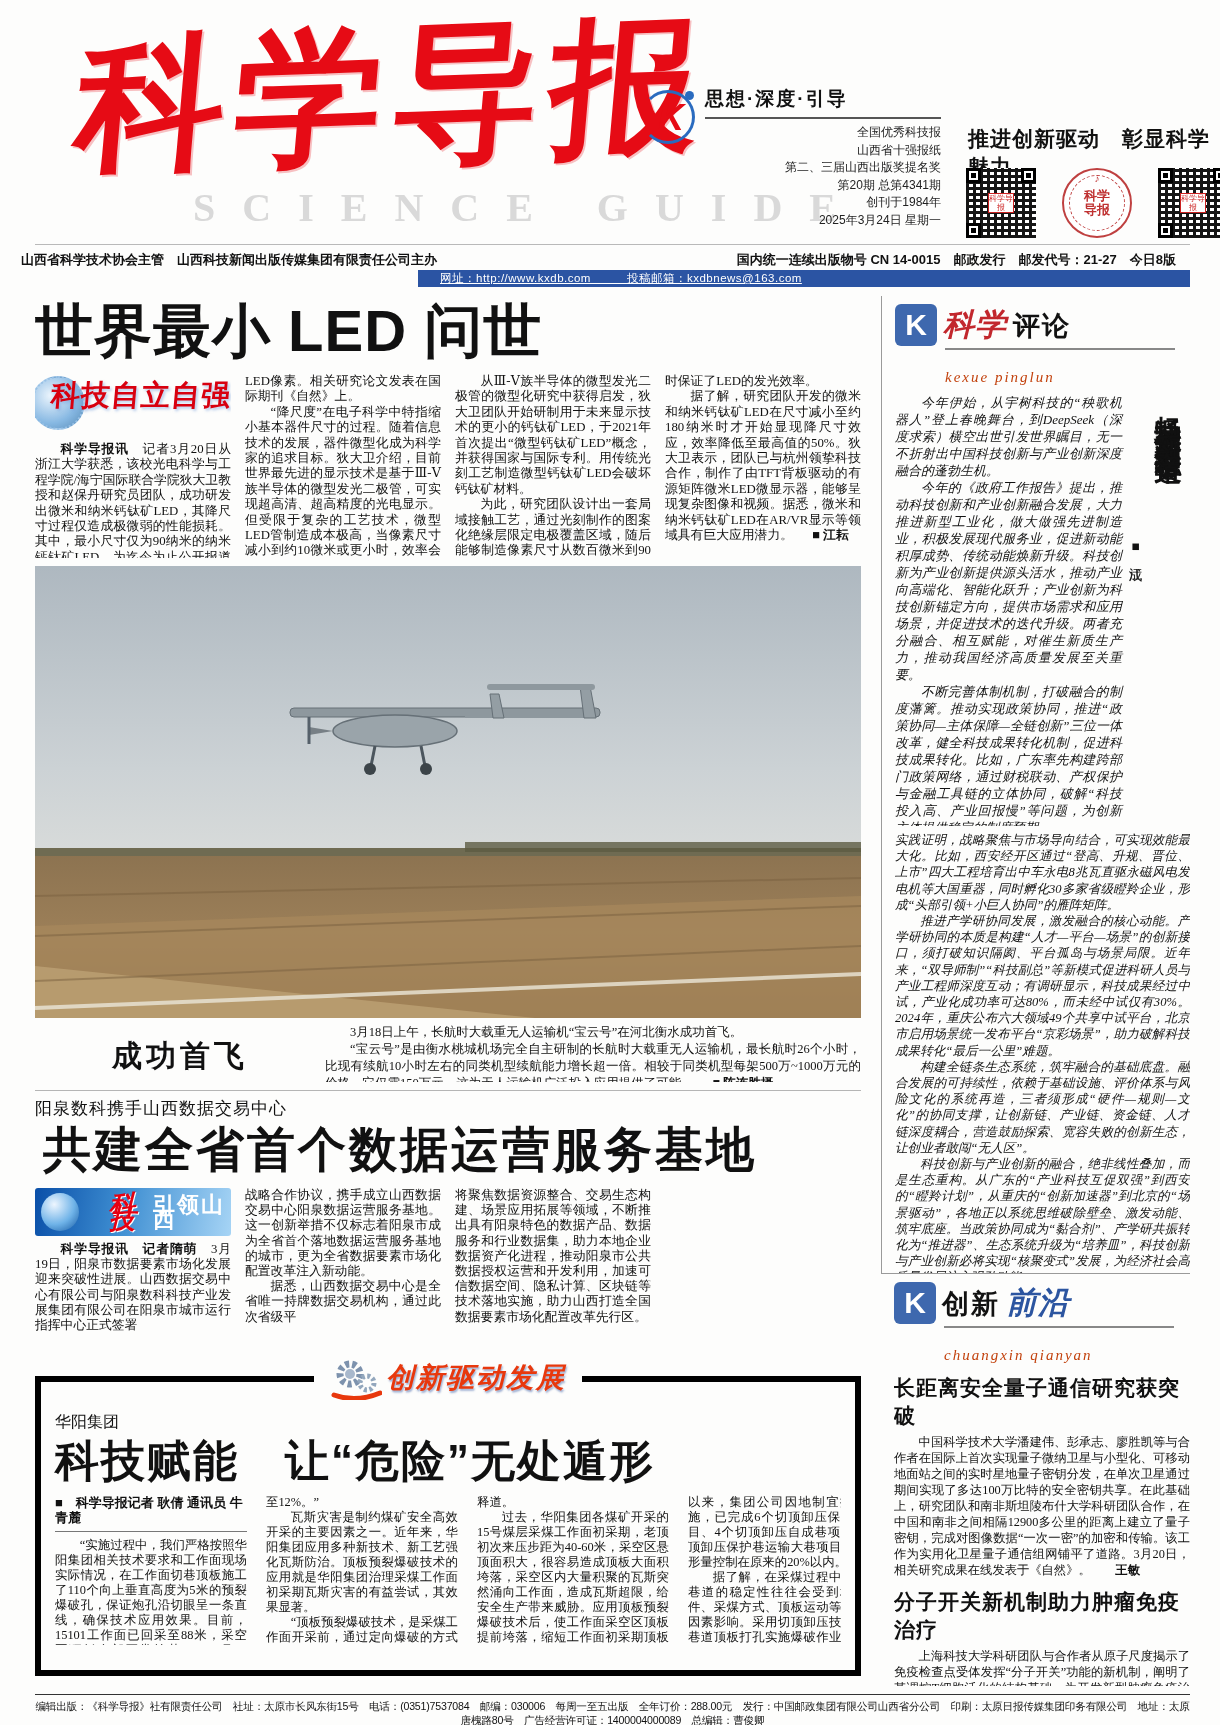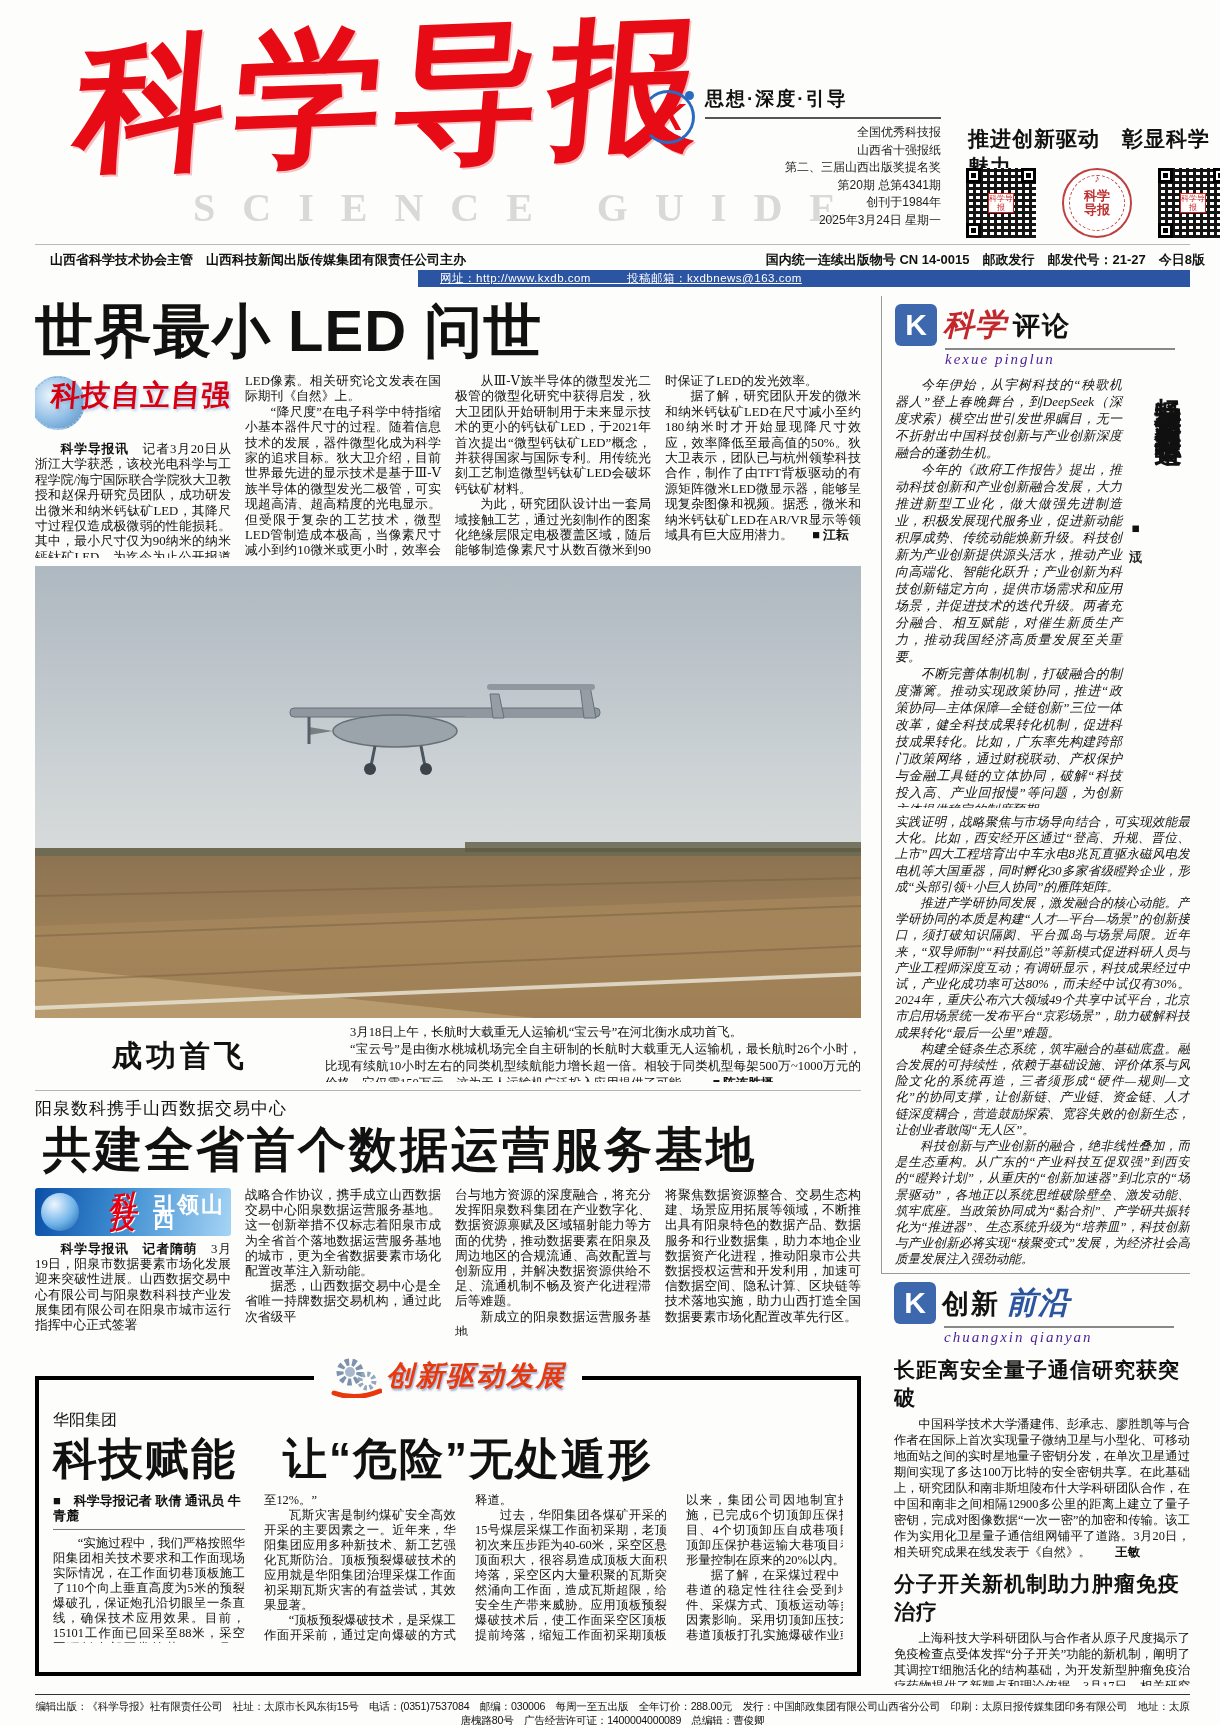--- a/index.html
+++ b/index.html
@@ -51,21 +51,21 @@
     border-radius:50%; }
   .stamp .sc { position:absolute; left:50%; top:50%; transform:translate(-50%,-50%);
     color:#bf3030; font-size:13px; line-height:14px; width:30px; text-align:center;
     font-weight:bold; }
   .stamp .note { position:absolute; left:50%; top:3px; transform:translateX(-50%);
     color:#bf3030; font-size:10px; }
 
   
   .topline { position:absolute; top:244px; left:35px; width:1155px;
     border-top:1px solid #b9b9b9; }
-  .infobar { position:absolute; top:251px; left:50px; width:1155px; display:flex;
+  .infobar { position:absolute; top:251px; left:21px; width:1155px; display:flex;
     justify-content:space-between; font-size:13px; font-weight:600; }
   .bluebar { position:absolute; top:270px; left:418px; width:772px; height:17px;
     background:#2b54a3; color:#fff; font-size:11.5px; line-height:17px;
     padding-left:22px; letter-spacing:.5px;text-decoration:underline; }
 
   
   .main { position:absolute; left:35px; top:298px; width:826px; }
   .lead-h1 { font-size:58px; line-height:66px; font-weight:900; letter-spacing:1px;
     margin-bottom:10px; }
   .cols4 { display:flex; gap:14px; height:184px; overflow:hidden; }
@@ -98,21 +98,21 @@
   .yinling { height:48px; margin-bottom:6px; display:flex; align-items:center;
     padding:0 6px; gap:5px; border-radius:3px;
     background:linear-gradient(100deg,#0a4fa8,#3f8fd2 45%,#a6d4f5); }
   .yl-globe { width:38px; height:38px; border-radius:50%; flex:0 0 auto;
     background:radial-gradient(circle at 35% 30%,#eef6ff,#6fb3e8 55%,#1256a0); }
   .yl-red { font-size:26px; font-weight:900; color:#e60012; font-style:italic;
     text-shadow:1px 1px 0 #fff;margin-left:25px; }
   .yl-white { font-size:22px; font-weight:900; color:#fff; letter-spacing:2px; }
 
   
-  .minebox { margin-top:40px; position:relative; border:4px solid #000000;
+  .minebox { margin-top:40px; position:relative; border:6px solid #000000;
     padding:30px 14px 4px; height:300px; }
   .qudong { position:absolute; top:-26px; left:50%; transform:translateX(-50%);
     display:flex; align-items:center; background:#fdfdfc; padding:0 16px; gap:4px; }
   .qd-text { font-size:28px; font-weight:900; font-style:italic; color:#e8380d;
     letter-spacing:2px; white-space:nowrap;
     text-shadow:1px 2px 2px rgba(40,80,160,.45); }
   .mine-kicker { font-size:16px; margin-bottom:2px; }
   .mine-h2 { font-size:44px; line-height:52px; font-weight:900; letter-spacing:2px;
     margin-bottom:8px; }
   .minecols { display:flex; gap:19px; height:150px; overflow:hidden; }
@@ -126,21 +126,21 @@
     padding:8px 0 0 13px; overflow:hidden; }
   .sec-badge { display:flex; align-items:flex-end; gap:6px; margin-bottom:4px; }
   .ksq { width:42px; height:42px; background:#3e68ae; border-radius:6px; color:#fff;
     font-size:30px; font-weight:900; text-align:center; line-height:42px; flex:0 0 auto; }
   .bname-red { font-size:31px; font-weight:900; color:#c2272d; font-style:italic;
     letter-spacing:1px; }
   .bname-blue { font-size:31px; font-weight:900; color:#2c55a0; font-style:italic;
     letter-spacing:1px; }
   .bname-black { font-size:27px; font-weight:bold; letter-spacing:2px; padding-bottom:2px; }
   .badge-sub { border-top:2px solid #888; width:230px; margin-left:50px;
-    font-style:italic; color:#4c1d95; font-size:15px; letter-spacing:2px; padding-top:1px;
+    font-style:italic; color:#c2410c; font-size:15px; letter-spacing:2px; padding-top:19px;
     margin-top:-2px; margin-bottom:8px; }
   .comm-upper { display:flex; height:432px; overflow:hidden; }
   .comm-uptext { flex:1; font-size:13px; line-height:17px; font-style:italic;
     text-align:justify; }
   .vby { width:22px; flex:0 0 auto; writing-mode:vertical-rl; font-size:13.5px;
     padding-top:145px; font-style:normal; }
   .vtitle { width:46px; flex:0 0 auto; writing-mode:vertical-rl; font-size:27px;
     font-weight:900; letter-spacing:3px; line-height:44px; }
   .comm-lower { margin-top:6px; height:455px; overflow:hidden; font-size:12.6px;
     line-height:16.2px; font-style:italic; text-align:justify; }
@@ -300,24 +300,20 @@
             <span class="yl-red">科技</span>
             <span class="yl-white">引领山西</span>
           </div>
           <p class="just"><span class="leadin">科学导报讯　记者隋萌</span><span>　3月19日，阳泉市数据要素市场化发展迎来突破性进展。山西数据交易中心有限公司与阳泉数科科技产业发展集团有限公司在阳泉市城市运行指挥中心正式签署</span></p>
         </div>
         <div class="col">
           <p class="just noindent">战略合作协议，携手成立山西数据交易中心阳泉数据运营服务基地。这一创新举措不仅标志着阳泉市成为全省首个落地数据运营服务基地的城市，更为全省数据要素市场化配置改革注入新动能。</p>
           <p class="just">据悉，山西数据交易中心是全省唯一持牌数据交易机构，通过此次省级平</p>
         </div>
         <div class="col">
-          <p class="just noindent">台与地方资源的深度融合，将充分发挥阳泉数科集团在产业数字化、数据资源禀赋及区域辐射能力等方面的优势，推动数据要素在阳泉及周边地区的合规流通、高效配置与创新应用，并解决数据资源供给不足、流通机制不畅及资产化进程滞后等难题。</p>
-          <p class="just">新成立的阳泉数据运营服务基地</p>
-        </div>
-        <div class="col">
           <p class="just noindent">将聚焦数据资源整合、交易生态构建、场景应用拓展等领域，不断推出具有阳泉特色的数据产品、数据服务和行业数据集，助力本地企业数据资产化进程，推动阳泉市公共数据授权运营和开发利用，加速可信数据空间、隐私计算、区块链等技术落地实施，助力山西打造全国数据要素市场化配置改革先行区。</p>
         </div>
       </div>
     </div>
 
     <div class="minebox">
       <div class="qudong">
         <svg width="52" height="44">
           <circle cx="20" cy="18" r="10" fill="none" stroke="#7d92ad" stroke-width="7" stroke-dasharray="4 3"></circle>
           <circle cx="20" cy="18" r="5" fill="#a8b8cc"></circle>

